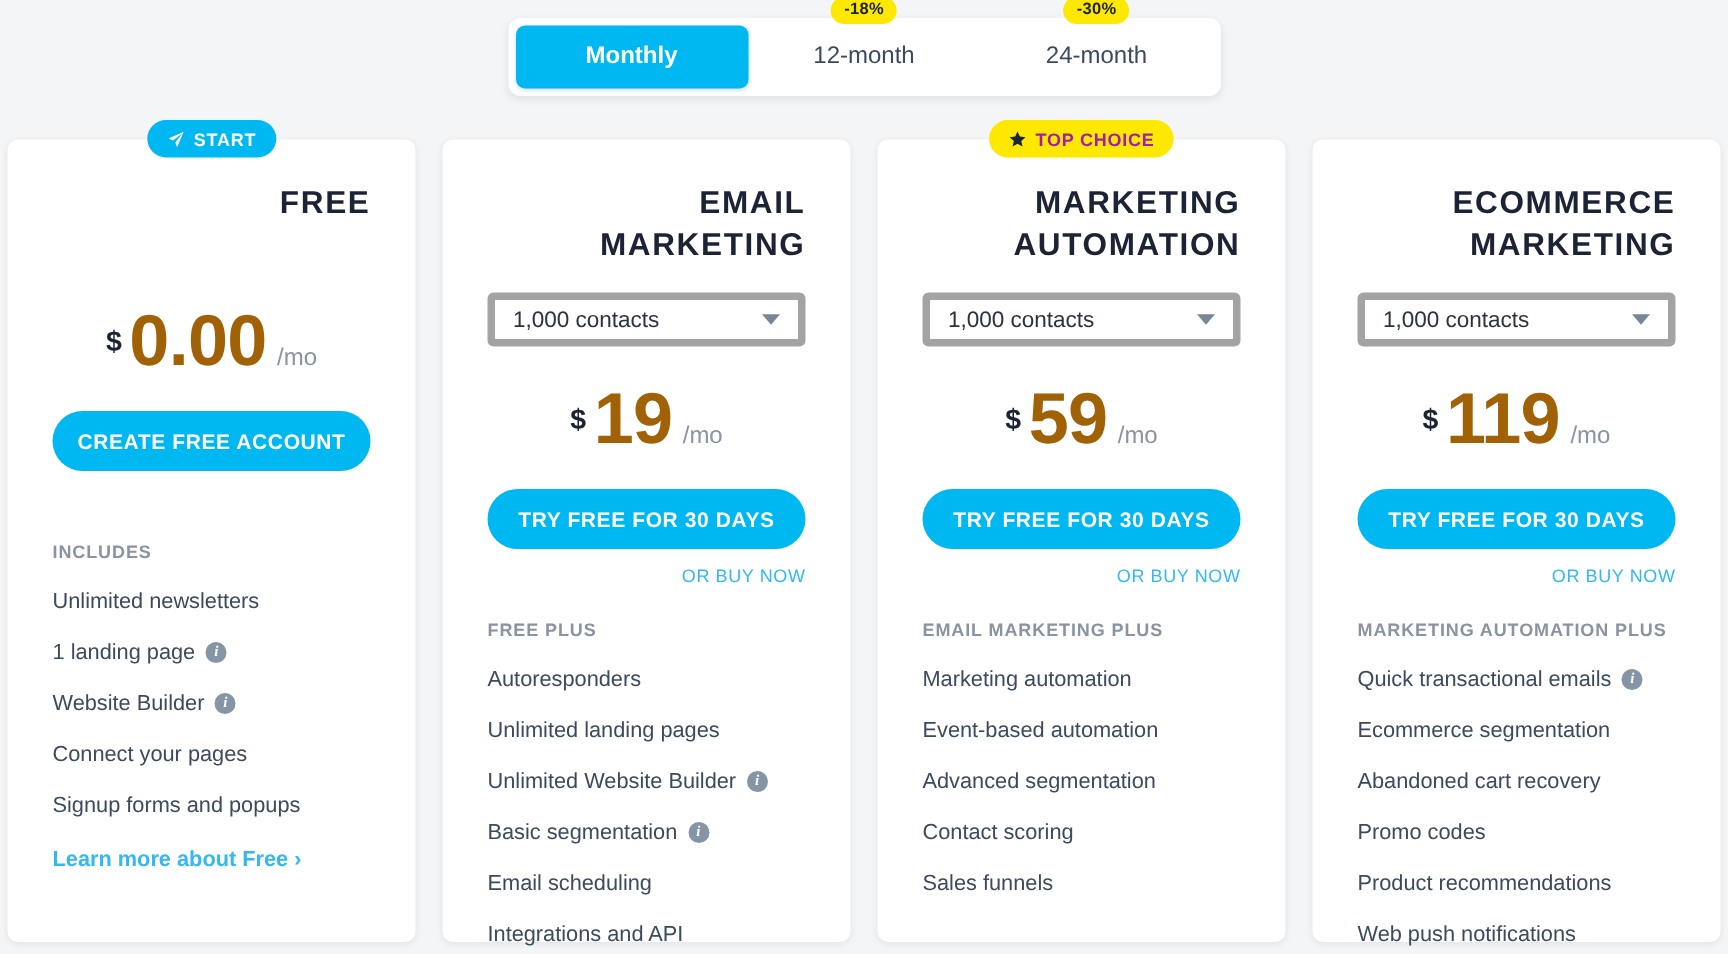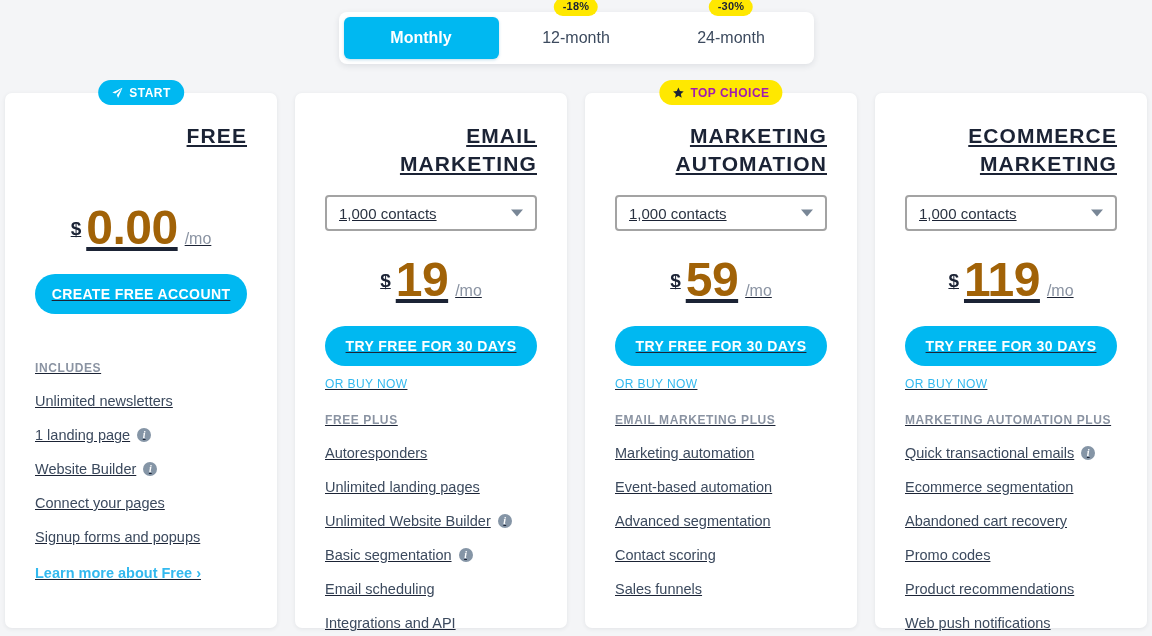--- a/index.html
+++ b/index.html
@@ -95,21 +95,20 @@
   }
 
   .card {
     position: relative;
     flex: 1 1 0;
     background: #ffffff;
     border-radius: 7px;
     height: 535px;
     box-shadow: 0 1px 4px rgba(40,50,70,0.09);
     padding: 0 30px;
-    text-decoration: underline;
   }
 
   
   .card-badge {
     position: absolute;
     top: -13px;
     left: 50%;
     transform: translateX(-50%);
     display: flex;
     align-items: center;
@@ -147,21 +146,21 @@
     margin-top: 26px;
     height: 36px;
     line-height: 36px;
   }
 
   
   .contacts-select {
     position: relative;
     margin-top: 16px;
     height: 36px;
-    border: 2px solid #a3a3a3;
+    border: 5px solid #a3a3a3;
     border-radius: 4px;
     background: #ffffff;
     display: flex;
     align-items: center;
     padding: 0 12px;
     font-size: 15px;
     color: #2a3342;
     cursor: pointer;
   }
   .select-caret {
@@ -216,21 +215,21 @@
     color: #ffffff;
     font-family: "Liberation Sans", sans-serif;
     font-size: 14px;
     font-weight: bold;
     letter-spacing: 0.4px;
     cursor: pointer;
   }
 
   .buy-now {
     display: block;
-    text-align: left;
+    text-align: right;
     margin-top: 11px;
     font-size: 12px;
     color: #33b9ef;
     letter-spacing: 0.4px;
     text-decoration: none;
     cursor: pointer;
   }
   .buy-now.spacer { visibility: hidden; }
 
   

